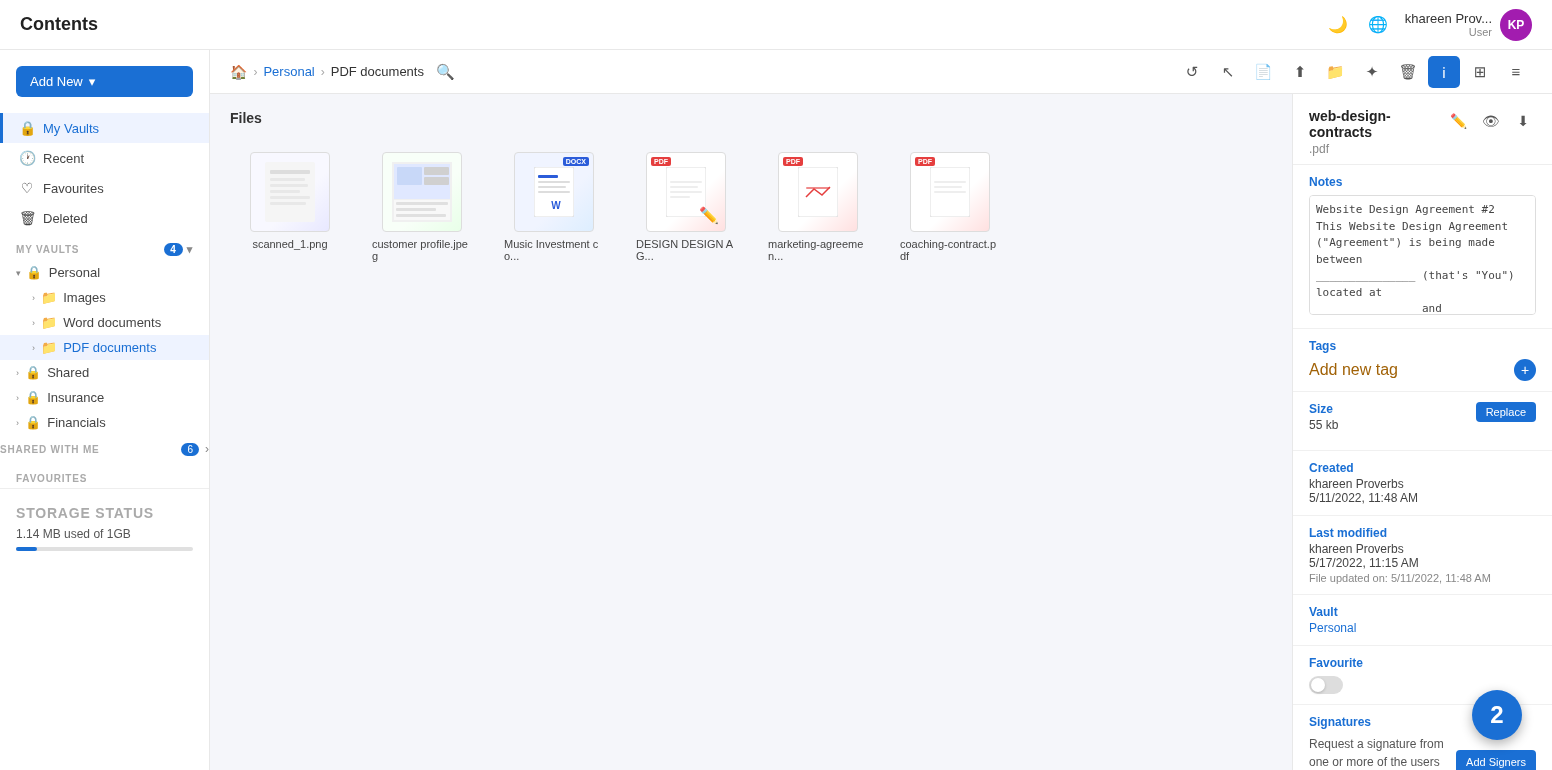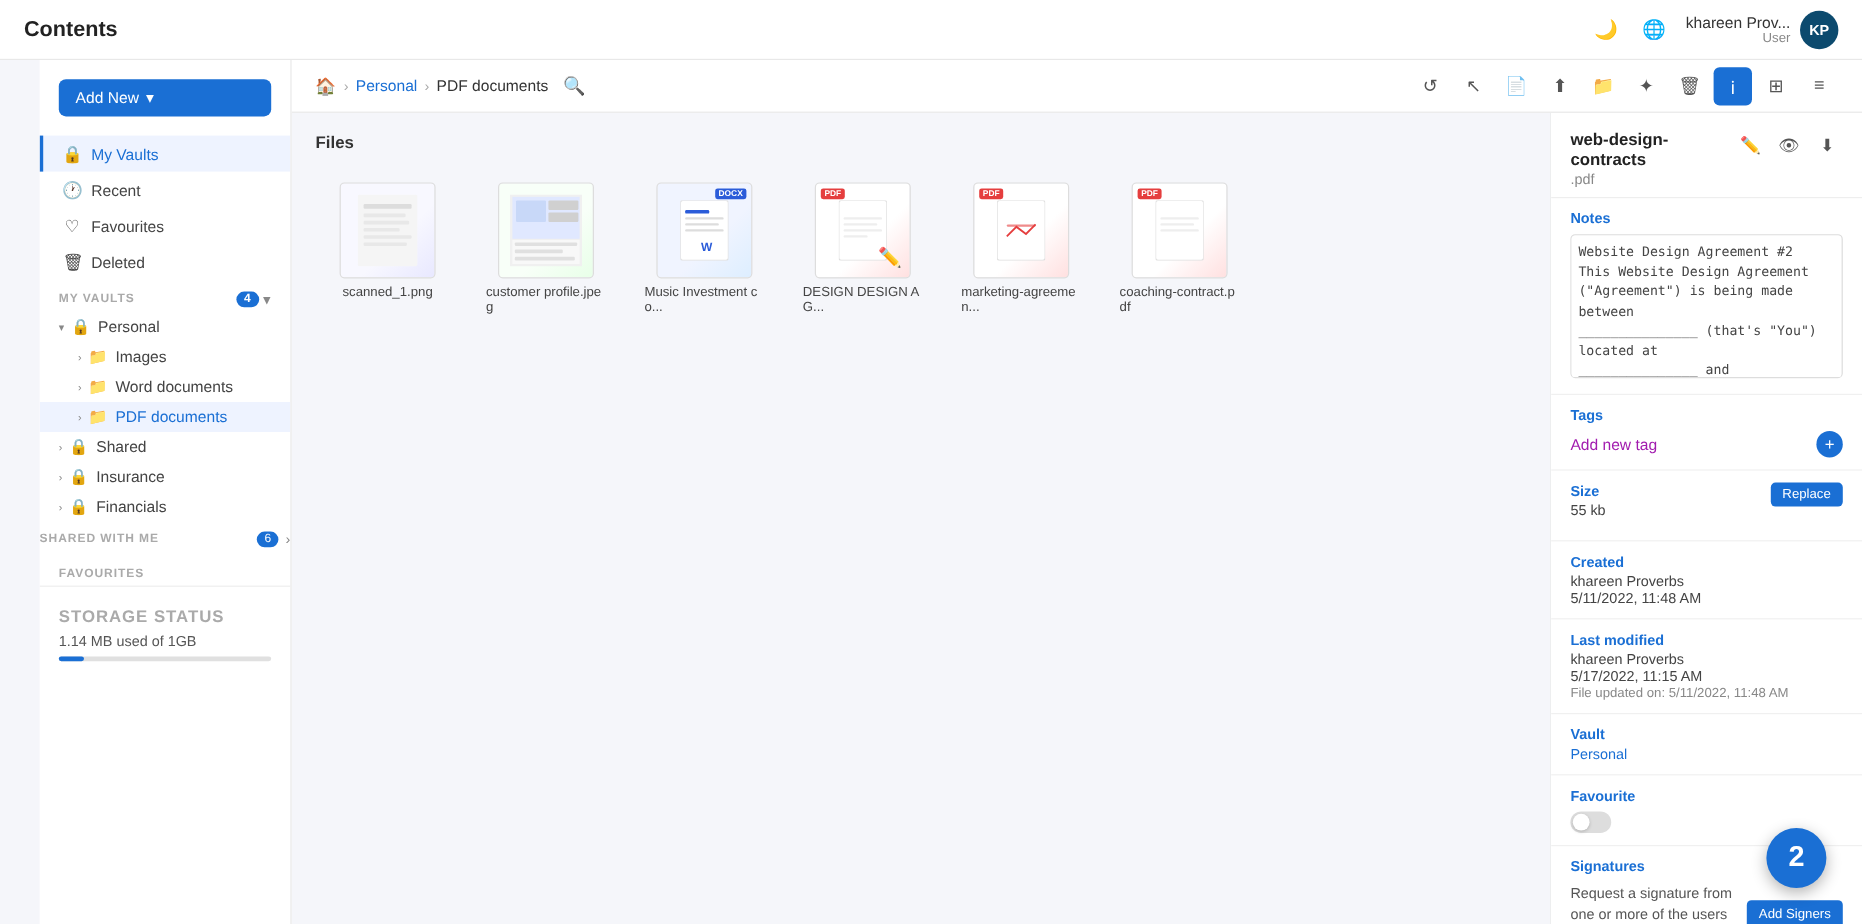--- a/index.html
+++ b/index.html
@@ -7,24 +7,24 @@
 
     
     .header { background: #fff; border-bottom: 1px solid #e8e8e8; display: flex; align-items: center; justify-content: space-between; padding: 0 20px; height: 50px; }
     .header-title { font-size: 18px; font-weight: 600; color: #222; }
     .header-right { display: flex; align-items: center; gap: 12px; }
     .header-icon { width: 28px; height: 28px; border-radius: 50%; display: flex; align-items: center; justify-content: center; cursor: pointer; color: #555; font-size: 16px; }
     .user-info { display: flex; align-items: center; gap: 8px; }
     .user-text { text-align: right; }
     .user-name { font-size: 13px; font-weight: 500; color: #333; }
     .user-role { font-size: 11px; color: #888; }
-    .avatar { width: 32px; height: 32px; background: #0c4a6e; border-radius: 50%; display: flex; align-items: center; justify-content: center; color: #fff; font-size: 12px; font-weight: 600; }
-
-    
-    .layout { display: flex; height: calc(770px - 50px); margin-left: 33px; }
+    .avatar { width: 32px; height: 32px; background: #a21caf; border-radius: 50%; display: flex; align-items: center; justify-content: center; color: #fff; font-size: 12px; font-weight: 600; }
+
+    
+    .layout { display: flex; height: calc(770px - 50px); }
 
     
     .sidebar { width: 210px; background: #fff; border-right: 1px solid #e8e8e8; padding: 16px 0; overflow-y: auto; flex-shrink: 0; }
     .add-new-btn { margin: 0 16px 16px; background: #1a6fd4; color: #fff; border: none; border-radius: 6px; padding: 8px 14px; cursor: pointer; display: flex; align-items: center; gap: 6px; font-size: 13px; font-weight: 500; width: calc(100% - 32px); }
     .sidebar-item { display: flex; align-items: center; gap: 8px; padding: 7px 16px; cursor: pointer; color: #444; font-size: 13px; border-left: 3px solid transparent; }
     .sidebar-item.active { background: #eef3ff; border-left-color: #1a6fd4; color: #1a6fd4; font-weight: 500; }
     .sidebar-item .icon { width: 16px; text-align: center; font-size: 14px; }
     .sidebar-section { padding: 10px 16px 4px; font-size: 10px; font-weight: 700; color: #aaa; letter-spacing: 0.8px; text-transform: uppercase; display: flex; align-items: center; justify-content: space-between; }
     .sidebar-tree-item { display: flex; align-items: center; gap: 6px; padding: 5px 16px; cursor: pointer; font-size: 13px; color: #444; }
     .sidebar-tree-item.active { background: #eef3ff; color: #1a6fd4; }
@@ -69,21 +69,21 @@
     .panel-filename { font-size: 14px; font-weight: 600; color: #222; }
     .panel-ext { font-size: 12px; color: #888; margin-top: 2px; }
     .panel-header-icons { display: flex; gap: 6px; }
     .panel-icon { width: 26px; height: 26px; border-radius: 4px; display: flex; align-items: center; justify-content: center; cursor: pointer; color: #555; font-size: 14px; border: none; background: transparent; }
 
     .panel-section { padding: 10px 16px; border-bottom: 1px solid #f0f0f0; }
     .panel-section-title { font-size: 12px; font-weight: 600; color: #1a6fd4; margin-bottom: 6px; }
     .notes-textarea { width: 100%; height: 120px; border: 1px solid #ddd; border-radius: 4px; padding: 6px; font-size: 11px; resize: none; color: #444; line-height: 1.5; }
 
     .tags-row { display: flex; align-items: center; justify-content: space-between; }
-    .tags-add { font-size: 13px; color: #a21caf; }
+    .tags-add { font-size: 16px; color: #a16207; }
     .add-tag-btn { width: 22px; height: 22px; background: #1a6fd4; color: #fff; border: none; border-radius: 50%; display: flex; align-items: center; justify-content: center; cursor: pointer; font-size: 14px; }
 
     .info-row { display: flex; align-items: flex-start; justify-content: space-between; margin-bottom: 8px; }
     .info-label { font-size: 12px; font-weight: 600; color: #1a6fd4; }
     .info-value { font-size: 12px; color: #444; text-align: right; }
     .replace-btn { background: #1a6fd4; color: #fff; border: none; border-radius: 4px; padding: 4px 10px; font-size: 11px; cursor: pointer; }
 
     .vault-link { color: #1a6fd4; cursor: pointer; font-size: 12px; }
     .toggle-wrap { display: flex; align-items: center; gap: 6px; }
     .toggle { width: 34px; height: 18px; background: #ddd; border-radius: 9px; position: relative; cursor: pointer; }

